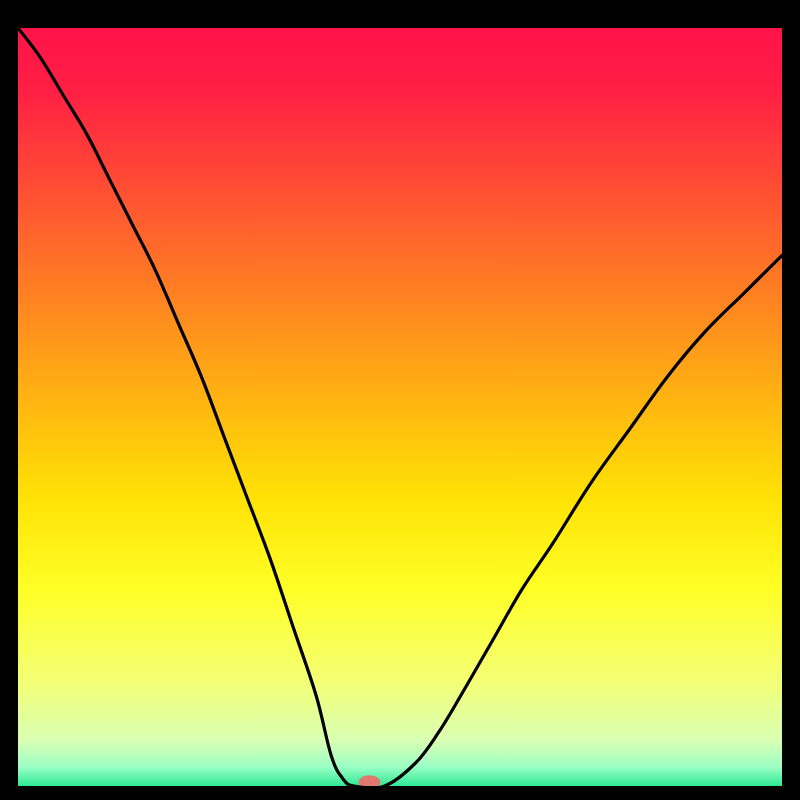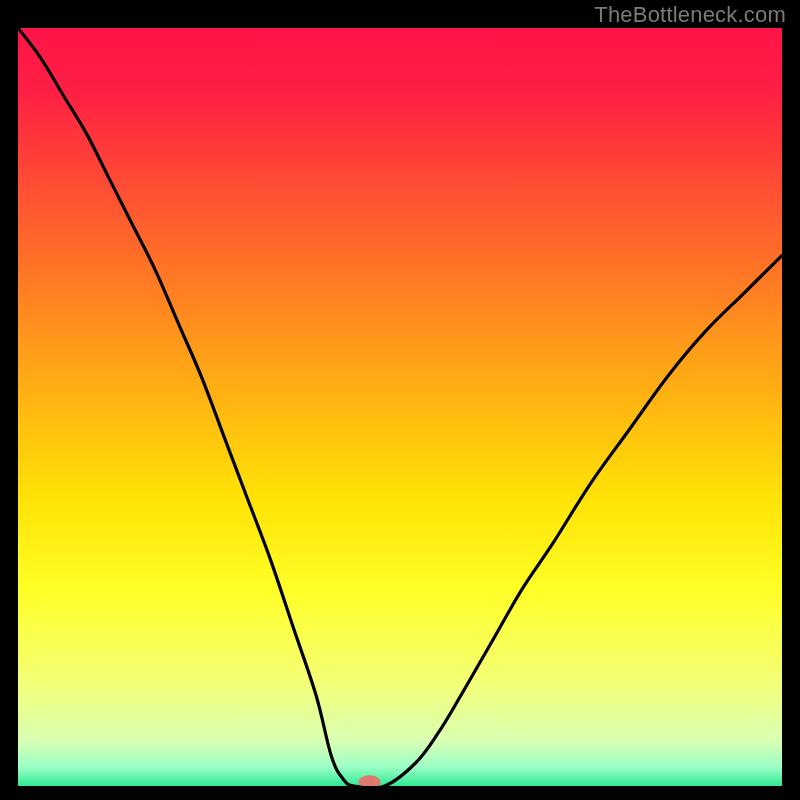--- a/index.html
+++ b/index.html
@@ -29,21 +29,20 @@
     position: absolute;
     left: 18px;
     top: 28px;
     display: block;
   }
 </style>
 </head>
 <body>
 
 <div class="outer">
-  <div class="attribution">TheBottleneck.com</div>
 
   <svg class="plot" width="764" height="758" viewBox="0 0 764 758">
     <defs>
       <linearGradient id="bg-grad" x1="0" y1="0" x2="0" y2="1">
           <stop offset="0%" stop-color="#FF1449"></stop>
           <stop offset="8%" stop-color="#FF1E44"></stop>
           <stop offset="20%" stop-color="#FF4A35"></stop>
           <stop offset="35%" stop-color="#FF8022"></stop>
           <stop offset="50%" stop-color="#FFB810"></stop>
           <stop offset="62%" stop-color="#FFE205"></stop>

